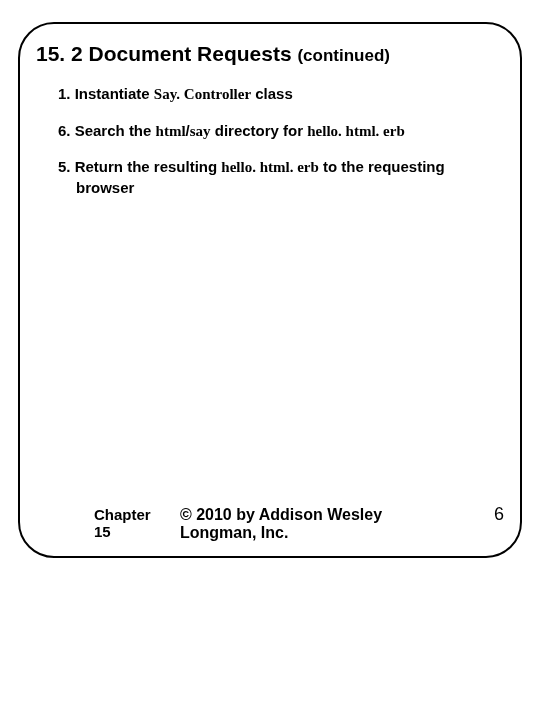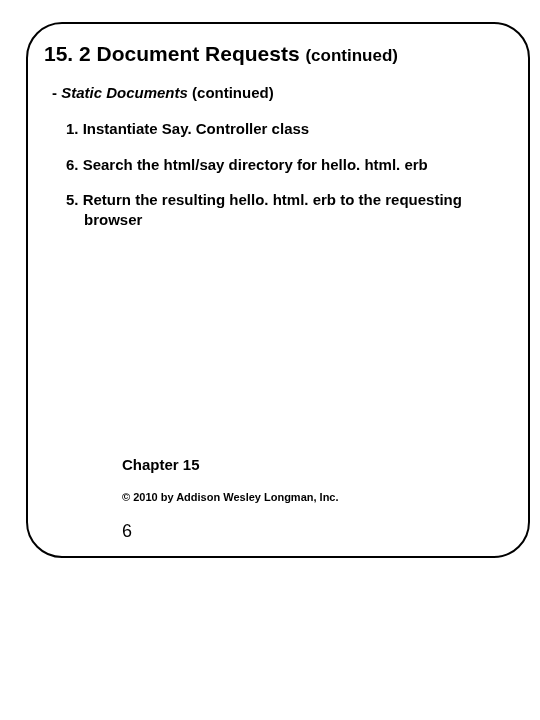--- a/index.html
+++ b/index.html
@@ -9,21 +9,21 @@
       font-family: Arial, Helvetica, sans-serif;
       position: relative;
     }
     .slide {
       position: absolute;
       left: 18px; top: 22px;
       width: 504px; height: 536px;
       border: 2px solid #000;
       border-radius: 36px;
       padding: 18px 16px 14px 16px;
-      display: flex; flex-direction: column; margin-left: 8px;
+      display: flex; flex-direction: column;
     }
     .title {
       font-size: 21px; font-weight: bold;
       margin-bottom: 18px;
     }
     .title .continued { font-size: 17px; font-weight: bold; }
     .sub1 {
       font-size: 15px; font-weight: bold;
       margin: 0 0 18px 8px;
     }
@@ -34,47 +34,43 @@
       margin: 0 0 16px 8px;
     }
     .item-list { margin-left: 22px; }
     .item {
       font-size: 15px; font-weight: bold;
       margin-bottom: 16px;
       text-indent: -18px; padding-left: 18px;
       line-height: 1.3;
     }
     .code {
-      font-family: Liberation Sans, sans-serif;
+      font-family: Liberation Serif, serif;
       font-weight: bold;
     }
     .footer {
       margin-top: auto;
       display: flex; align-items: baseline;
       gap: 18px;
       padding-left: 58px;
-      flex-direction: column;
     }
     .chapter { font-size: 15px; font-weight: bold; }
-    .copyright { font-size: 11px; font-weight: bold; }
+    .copyright { font-size: 16px; font-weight: bold; }
     .pagenum { font-size: 18px; margin-left: 20px; }
   </style>
 </head>
 <body>
 
 <div class="slide">
 
   <div class="title">
     <span>15. 2 Document Requests</span>
     <span class="continued">(continued)</span>
   </div>
 
-  <div class="sub1">
-    <span>- </span><span class="italic">Static Documents</span><span class="normal"> (continued)</span>
-  </div>
 
 
   <div class="item-list">
     <div class="item">
       <span>1. Instantiate </span><span class="code">Say. Controller</span><span> class</span>
     </div>
     <div class="item">
       <span>6. Search the </span><span class="code">html</span><span>/</span><span class="code">say</span><span> directory for </span><span class="code">hello. html. erb</span>
     </div>
     <div class="item">

